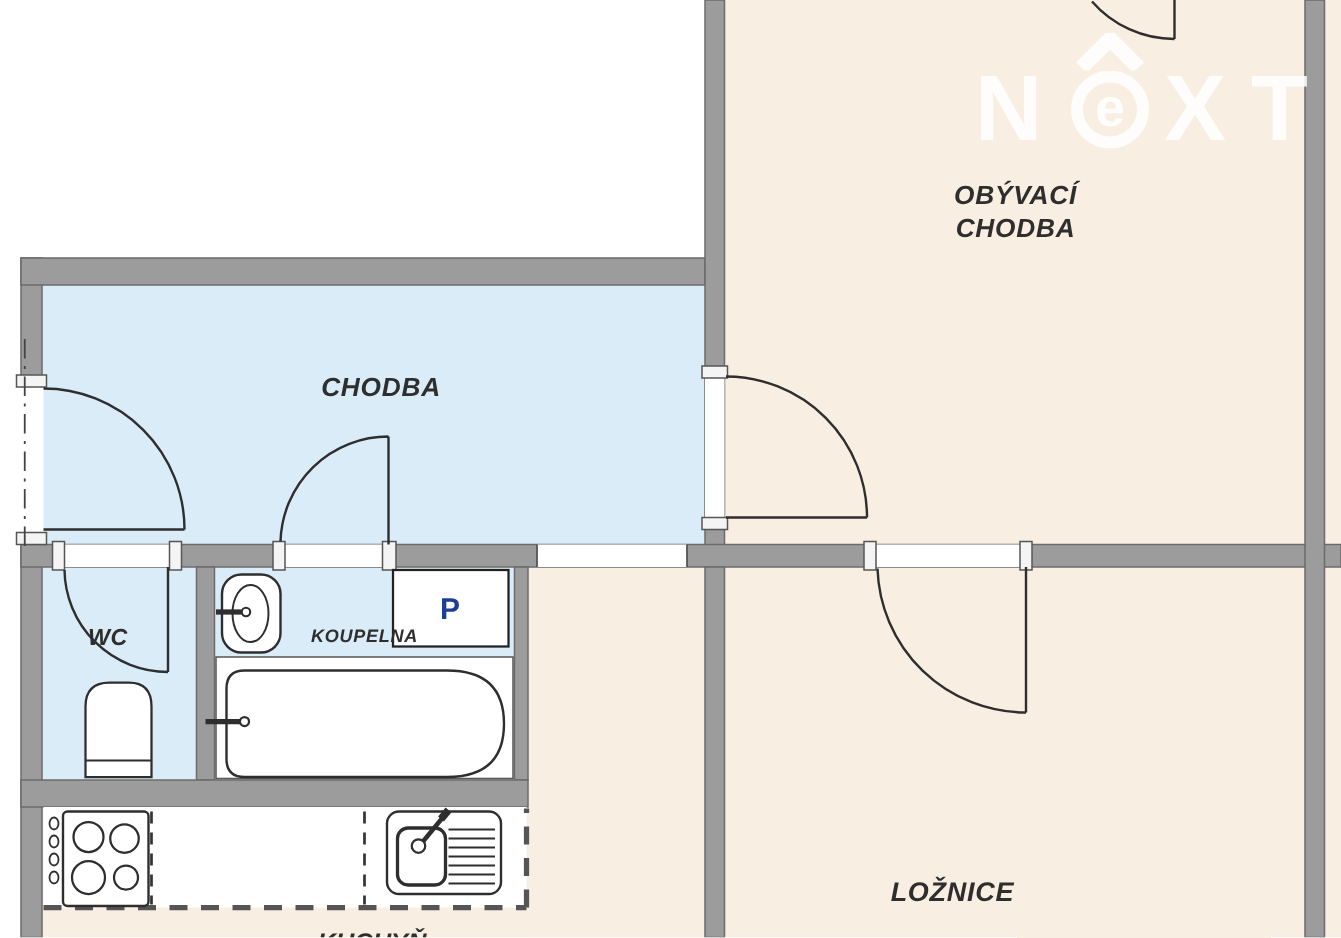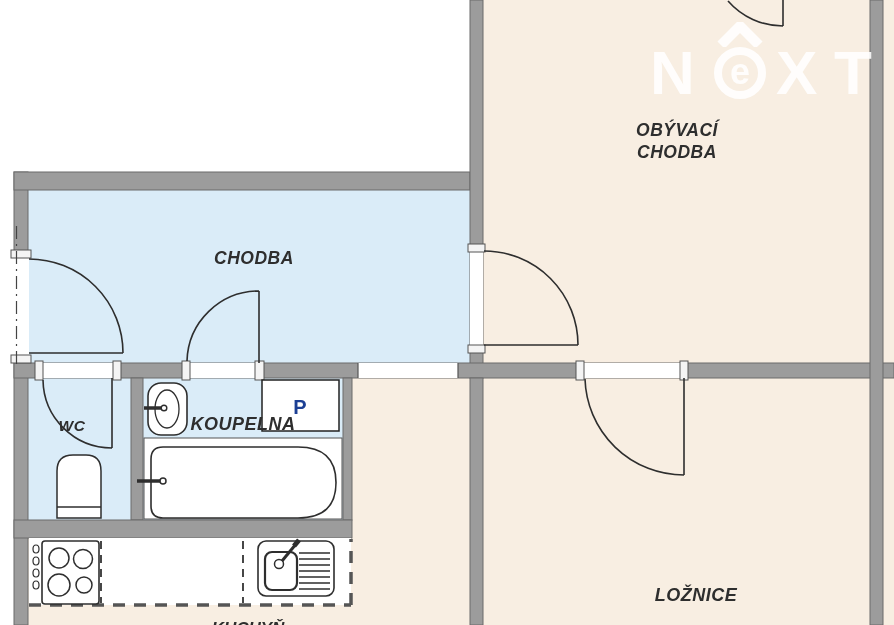--- a/index.html
+++ b/index.html
@@ -4,21 +4,21 @@
 <style>
   html,body{margin:0;padding:0;background:#ffffff;}
   #plan{position:relative;width:894px;height:625px;overflow:hidden;background:#ffffff;
         font-family:"Liberation Sans",sans-serif;}
   #plan svg.layer{position:absolute;left:0;top:0;}
   .room-label{position:absolute;transform:translate(-50%,-50%);color:var(--ink);
       font-weight:bold;font-style:italic;letter-spacing:.5px;white-space:nowrap;
       text-align:center;z-index:6;}
   .lbl-main{font-size:17.5px;line-height:22px;}
   .lbl-small{font-size:15.5px;}
-  .lbl-mid{font-size:18px;}
+  .lbl-mid{font-size:12px;}
   .lbl-loz{font-size:18px;}
   .lbl-kuchyn{position:absolute;transform:translateX(-50%);font-size:17px;font-weight:bold;
       font-style:italic;color:var(--ink);z-index:6;}
   .washer-label{position:absolute;transform:translate(-50%,-50%);color:var(--navy);
       font-weight:bold;font-size:20px;z-index:6;}
   
   .watermark{position:absolute;left:650px;top:22px;width:235px;height:82px;z-index:8;
       color:rgba(255,255,255,0.88);pointer-events:none;}
   .wm-letter{position:absolute;font-size:62px;font-weight:bold;line-height:62px;}
   .wm-n{left:0px;top:20px;}
@@ -136,21 +136,21 @@
     </g>
   </svg>
 
   <div class="room-label lbl-main" style="left:677px;top:141px;">
     <span style="display:block;">OBÝVACÍ</span>
     <span style="display:block;">CHODBA</span>
   </div>
   <div class="room-label lbl-main" style="left:254px;top:258px;">CHODBA</div>
   <div class="room-label lbl-small" style="left:72px;top:426px;">WC</div>
   <div class="room-label lbl-mid" style="left:243px;top:424px;">KOUPELNA</div>
-  <div class="room-label lbl-loz" style="left:696px;top:595px;">LOŽNICE</div>
+  <div class="room-label lbl-loz" style="left:635px;top:595px;">LOŽNICE</div>
   <div class="lbl-kuchyn" style="left:248px;top:619px;">KUCHYŇ</div>
   <div class="washer-label" style="left:300px;top:407px;">P</div>
 
   <div class="watermark">
     <span class="wm-letter wm-n">N</span>
     <div class="wm-ring">
       <span class="wm-e">e</span>
     </div>
     <svg class="wm-caret" width="48" height="25" viewBox="0 0 48 25">
       <path d="M5,23 L24,4 L43,23" stroke="rgba(255,255,255,0.88)" stroke-width="10" fill="none"></path>

